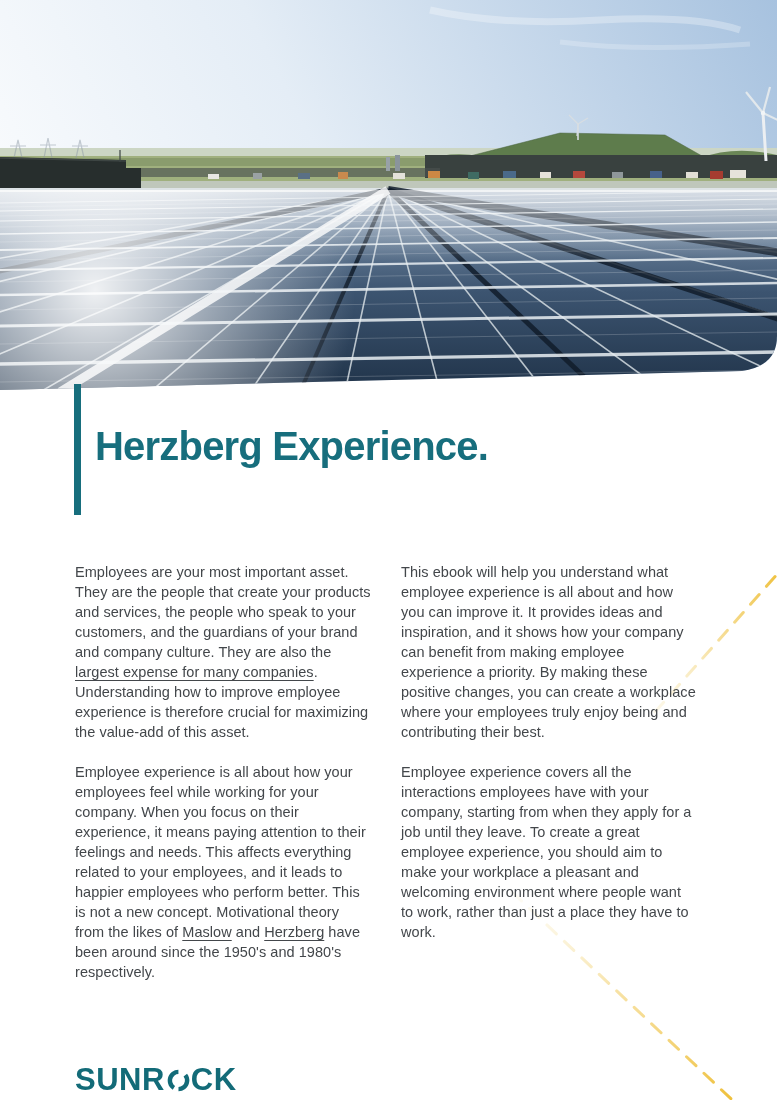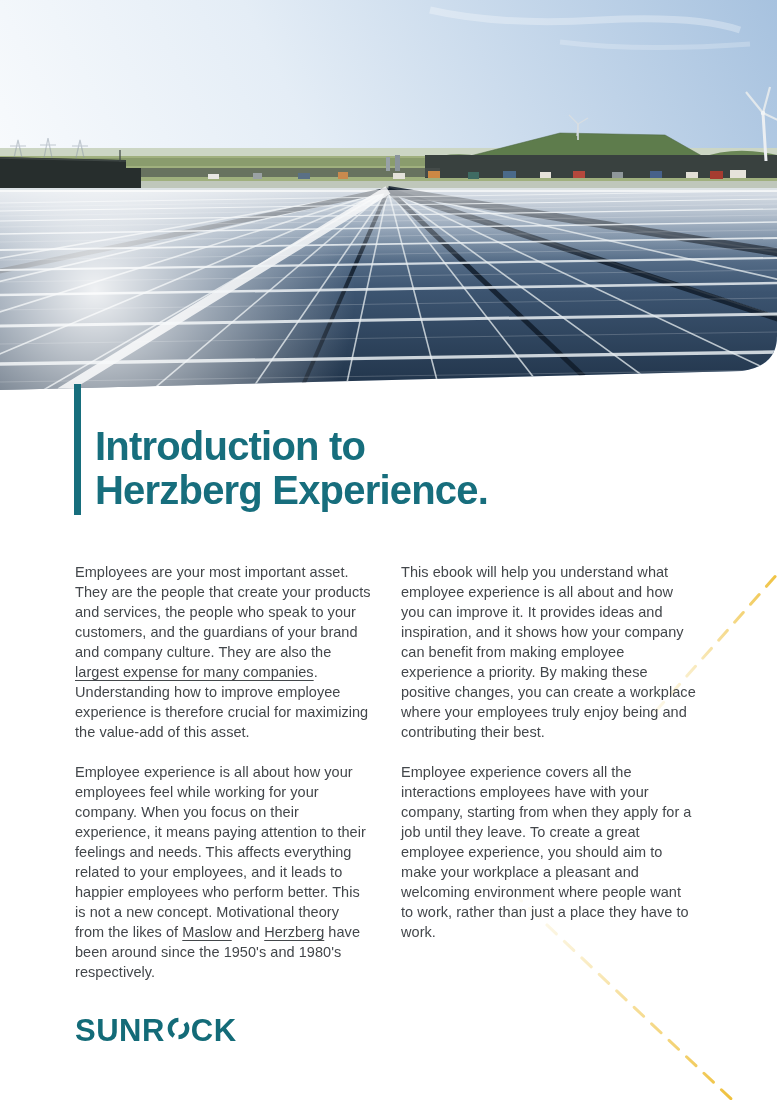--- a/index.html
+++ b/index.html
@@ -41,22 +41,22 @@
     color:var(--body-text);
     font-size:14.5px;line-height:20px;letter-spacing:0.05px;
   }
   .col p + p{margin-top:20px;}
   .inline-link{
     text-decoration:underline;
     text-underline-offset:2.5px;
     cursor:pointer;
   }
   .logo{
-    position:absolute;left:75px;top:1015px;
-    display:flex;align-items:flex-start;
+    position:absolute;left:75px;top:1064px;
+    display:flex;align-items:center;
     color:#136b78;
     font-size:31px;font-weight:bold;letter-spacing:0.5px;
     line-height:31px;
   }
   .logo .o-mark{display:inline-block;margin:2px 1px 0 2px;}
 </style>
 </head>
 <body>
 
 <svg class="hero" width="777" height="392" viewBox="0 0 777 392" role="img" aria-label="hero">
@@ -222,21 +222,20 @@
       <stop offset="0.45" stop-color="#f2cf6a" stop-opacity="0.6"></stop>
       <stop offset="1" stop-color="#eebc2e" stop-opacity="1"></stop>
     </linearGradient>
   </defs>
   <line x1="655" y1="712" x2="788" y2="562" stroke="url(#goldUp)" stroke-width="3" stroke-dasharray="13 11" stroke-linecap="round"></line>
   <line x1="512" y1="892" x2="745" y2="1112" stroke="url(#goldDown)" stroke-width="3" stroke-dasharray="13 11" stroke-linecap="round"></line>
 </svg>
 
 <div class="accent-bar"></div>
 <h1 class="heading">
-  <div>Introduction to</div>
   <div>Herzberg Experience.</div>
 </h1>
 
 <div class="content">
   <div class="col">
     <p><span>Employees are your most important asset. They are the people that create your products and services, the people who speak to your customers, and the guardians of your brand and company culture. They are also the </span><span class="inline-link">largest expense for many companies</span><span>. Understanding how to improve employee experience is therefore crucial for maximizing the value-add of this asset.</span></p>
     <p><span>Employee experience is all about how your employees feel while working for your company. When you focus on their experience, it means paying attention to their feelings and needs. This affects everything related to your employees, and it leads to happier employees who perform better. This is not a new concept. Motivational theory from the likes of </span><span class="inline-link">Maslow</span><span> and </span><span class="inline-link">Herzberg</span><span> have been around since the 1950's and 1980's respectively.</span></p>
   </div>
   <div class="col">
     <p><span>This ebook will help you understand what employee experience is all about and how you can improve it. It provides ideas and inspiration, and it shows how your company can benefit from making employee experience a priority. By making these positive changes, you can create a workplace where your employees truly enjoy being and contributing their best.</span></p>

